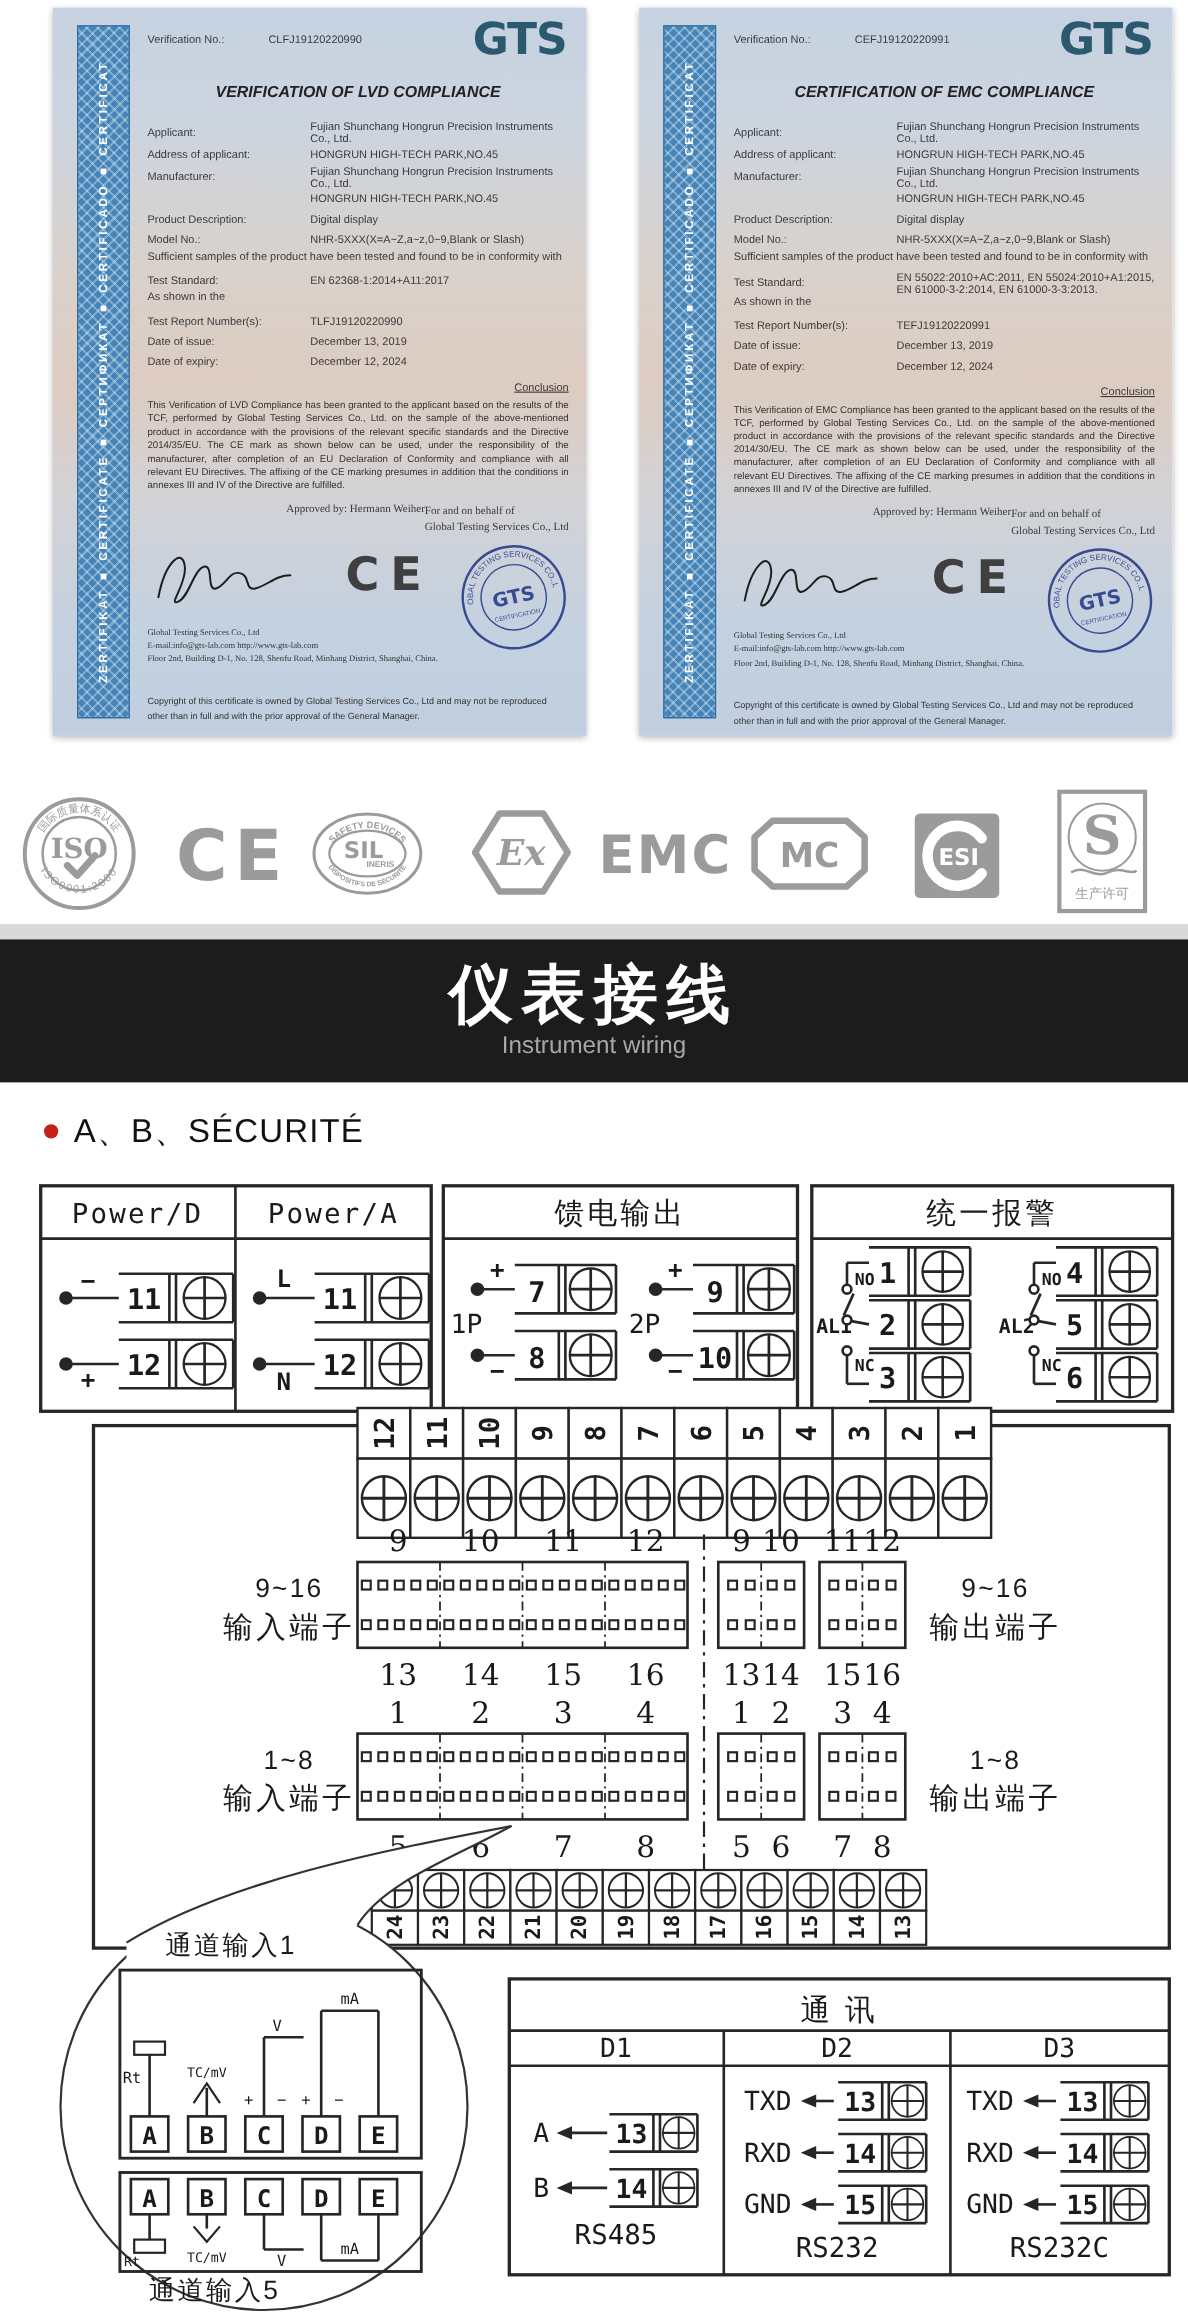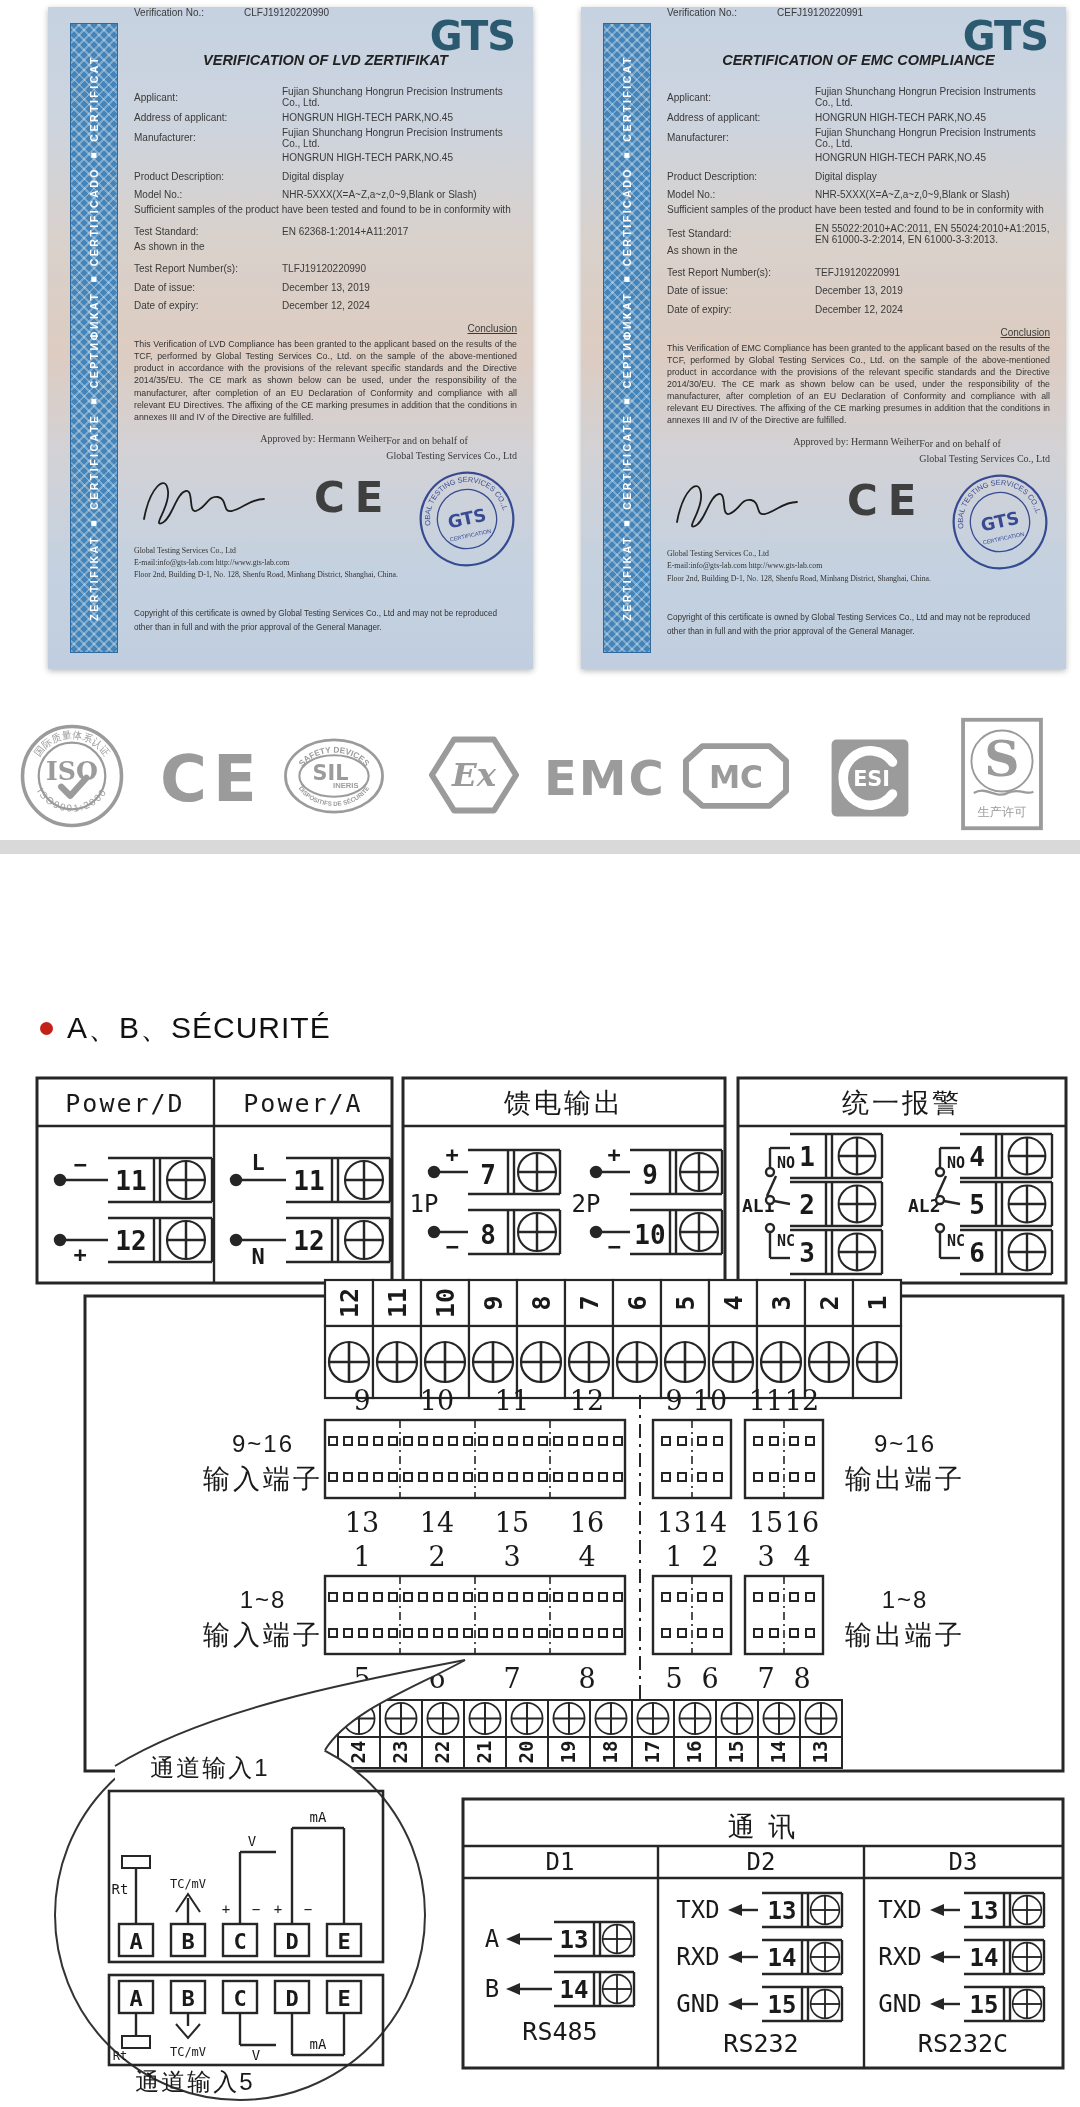--- a/index.html
+++ b/index.html
@@ -14,21 +14,21 @@
         background:
           repeating-linear-gradient(45deg,rgba(255,255,255,.30) 0 2px,rgba(255,255,255,0) 2px 7px),
           repeating-linear-gradient(-45deg,rgba(255,255,255,.30) 0 2px,rgba(255,255,255,0) 2px 7px),
           #4584b8;
         border:1px solid #30699c;display:flex;align-items:center;justify-content:center;}
   .cert-band span{writing-mode:vertical-rl;transform:rotate(180deg);
         color:#fff;font-weight:bold;font-size:10.5px;letter-spacing:2.5px;white-space:nowrap;}
   .cert-body{position:absolute;left:86px;right:16px;top:0;bottom:0;font-size:10px;color:#3a3a3a;}
   .gts-logo{position:absolute;top:6px;right:2px;font-size:40px;font-weight:bold;
         color:#2b5a70;letter-spacing:-1px;font-family:"DejaVu Sans",sans-serif;}
-  .ver-row{display:flex;}
+  .ver-row{padding-top:24px;display:flex;}
   .ver-row .lab{width:110px;}
   .cert-title{margin-top:34px;text-align:center;font-size:14.5px;font-weight:bold;font-style:italic;color:#222;}
   .rows{margin-top:18px;}
   .crow{display:flex;min-height:18.5px;align-items:center;}
   .crow .lab{width:148px;flex:none;}
   .crow .val{flex:1;white-space:pre-line;}
   .fullline{min-height:18.5px;}
   .concl{font-size:8.8px;line-height:1.38;text-align:justify;margin-top:4px;color:#333;}
   .concl-lab{margin-top:8px;text-decoration:underline;text-align:right;}
   .appr-row{margin-top:10px;display:flex;justify-content:flex-end;font-family:"Liberation Serif",serif;}
@@ -82,21 +82,21 @@
   <div class="cert" style="left:48px;">
     <div class="cert-band">
       <span>ZERTIFIKAT ■ CERTIFICATE ■ СЕРТИФИКАТ ■ CERTIFICADO ■ CERTIFICAT</span>
     </div>
     <div class="cert-body">
       <div class="gts-logo">GTS</div>
       <div class="ver-row">
         <span class="lab">Verification No.:</span>
         <span>CLFJ19120220990</span>
       </div>
-      <div class="cert-title">VERIFICATION OF LVD ZERTIFIKAT</div>
+      <div class="cert-title">VERIFICATION OF LVD COMPLIANCE</div>
       <div class="rows">
         <div class="crow">
             <span class="lab">Applicant:</span>
             <span class="val">Fujian Shunchang Hongrun Precision Instruments Co., Ltd.</span>
           </div>
         <div class="crow">
             <span class="lab">Address of applicant:</span>
             <span class="val">HONGRUN HIGH-TECH PARK,NO.45</span>
           </div>
         <div class="crow">
@@ -304,20 +304,24 @@
       <rect x="4" y="4" width="102" height="142" fill="none" stroke="#9b9b9b" stroke-width="5"></rect>
       <circle cx="55" cy="58" r="40" fill="none" stroke="#9b9b9b" stroke-width="2.5"></circle>
       <text x="55" y="78" text-anchor="middle" font-size="64" font-weight="bold" font-family="DejaVu Serif,serif" fill="#9b9b9b">S</text>
       <path d="M18,100 C35,90 45,108 62,100 C78,92 88,104 96,98" fill="none" stroke="#9b9b9b" stroke-width="3"></path>
       <text x="55" y="130" text-anchor="middle" font-size="16" font-family="Liberation Sans,sans-serif" fill="#9b9b9b">生产许可</text>
     </svg>
   </div>
 
   <div class="prebanner"></div>
 
+  <div class="banner">
+    <div class="t1">仪表接线</div>
+    <div class="t2">Instrument wiring</div>
+  </div>
 
   <div class="sec-head">
     <div class="sec-dot"></div>
     <div class="sec-txt">A、B、SÉCURITÉ</div>
   </div>
 
   <svg class="diagram" width="1050" height="1047" viewBox="0 0 1050 1047">
     <defs>
       <g id="screw">
         <circle r="20" fill="#fff" stroke="#262626" stroke-width="2.2"></circle>

